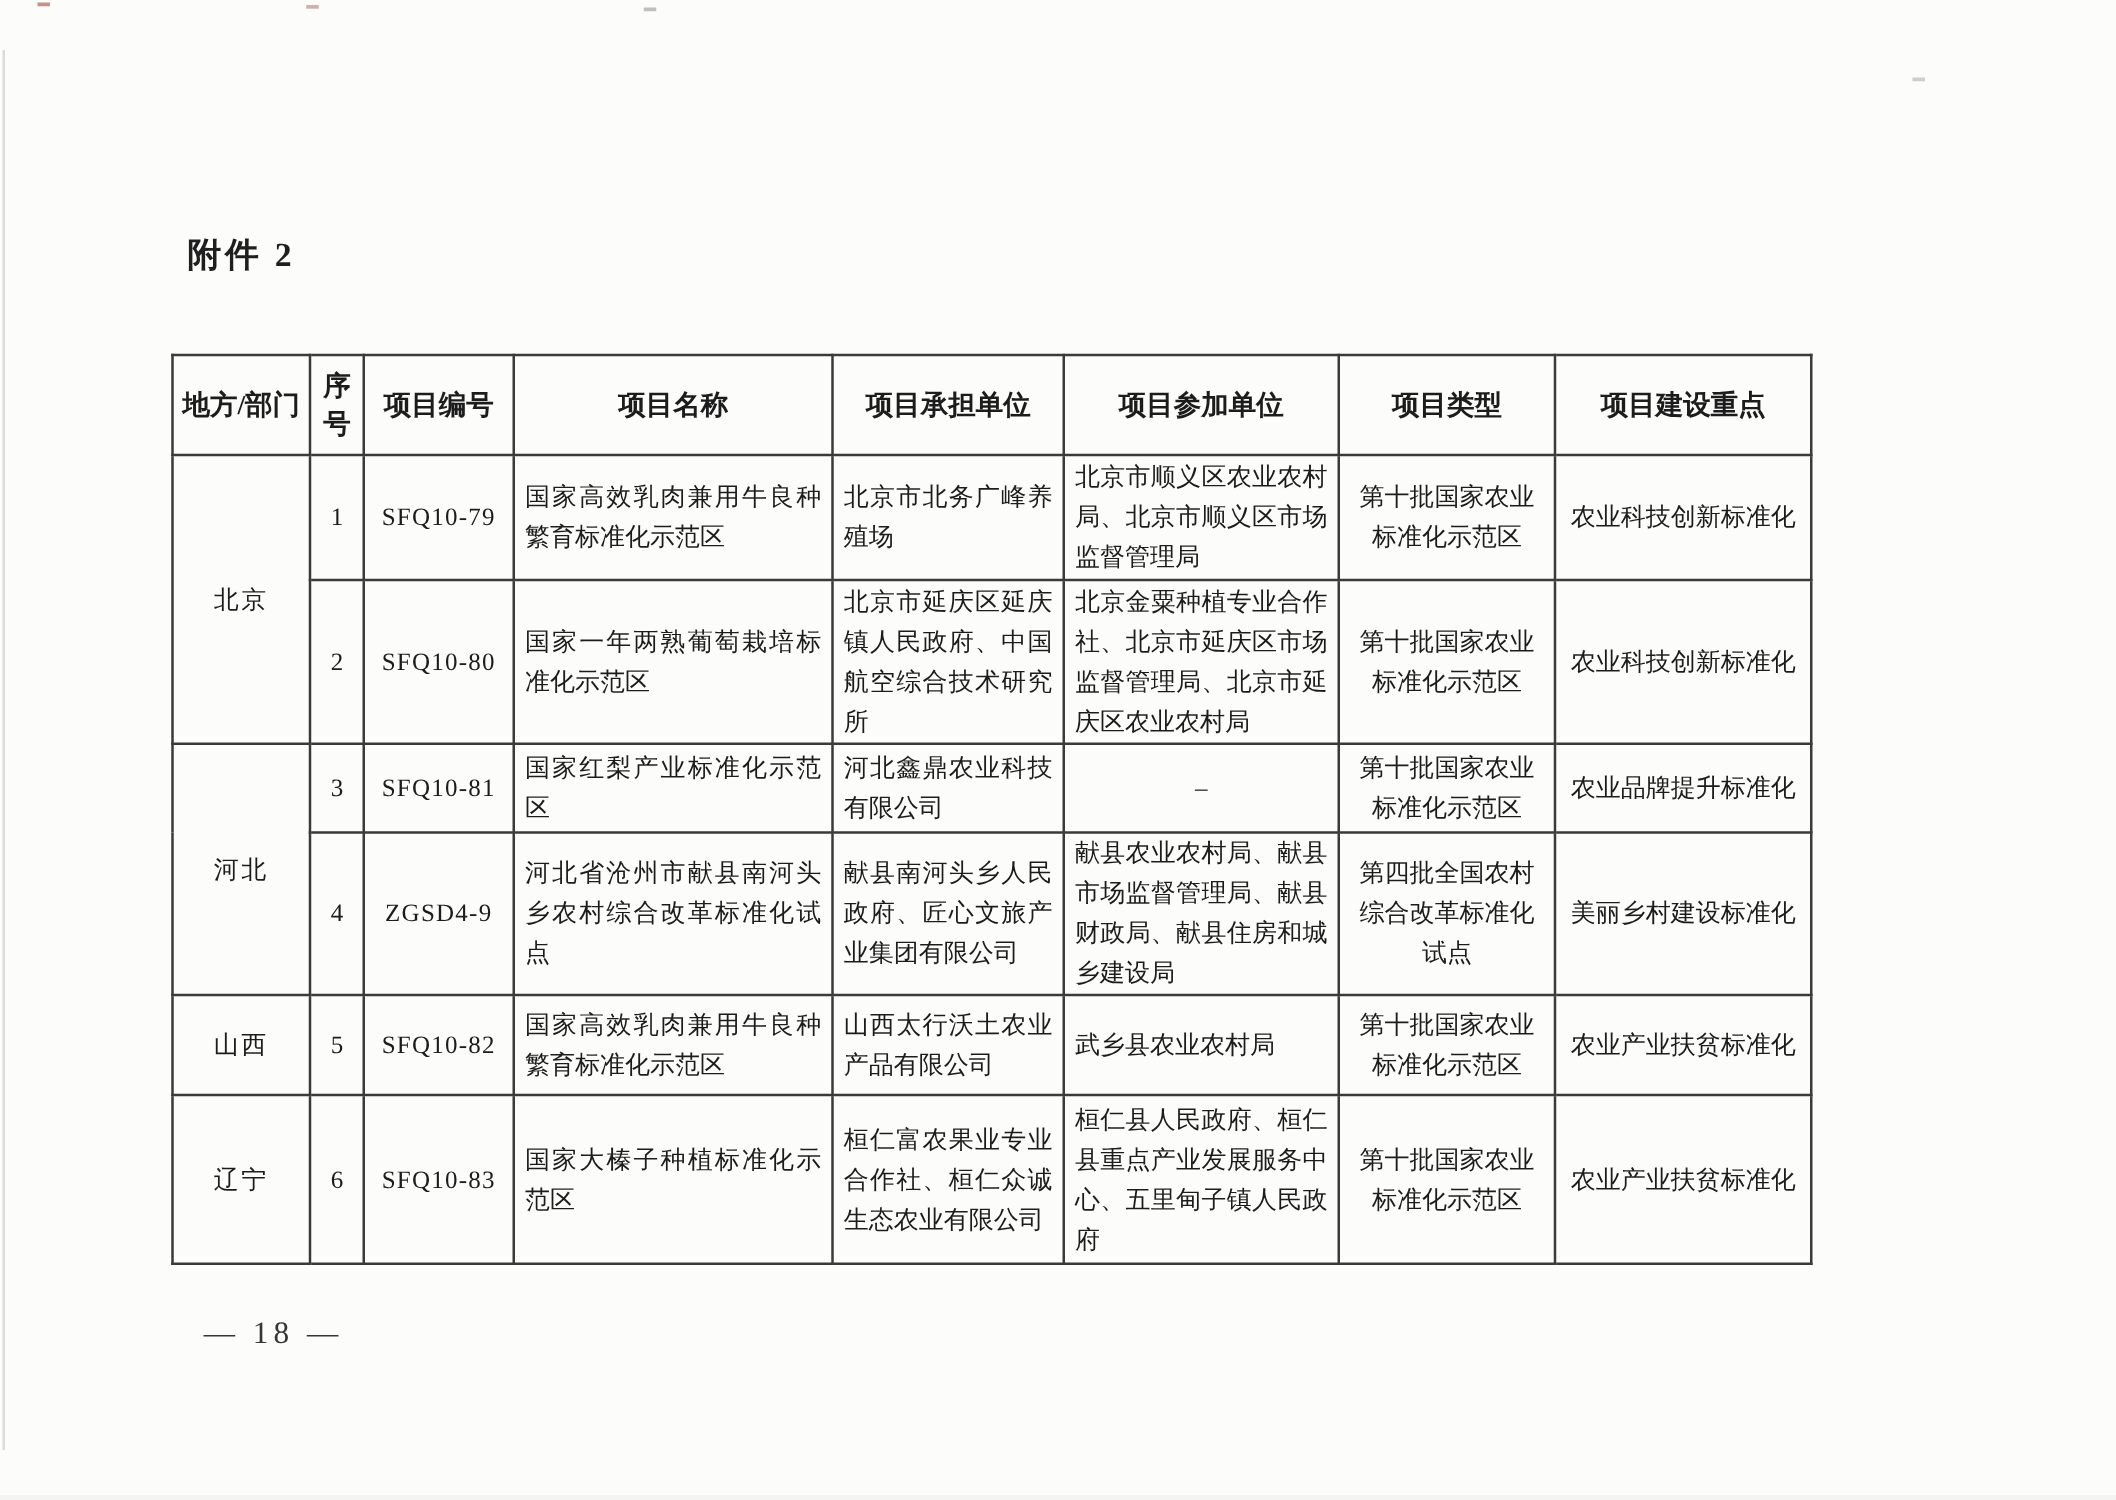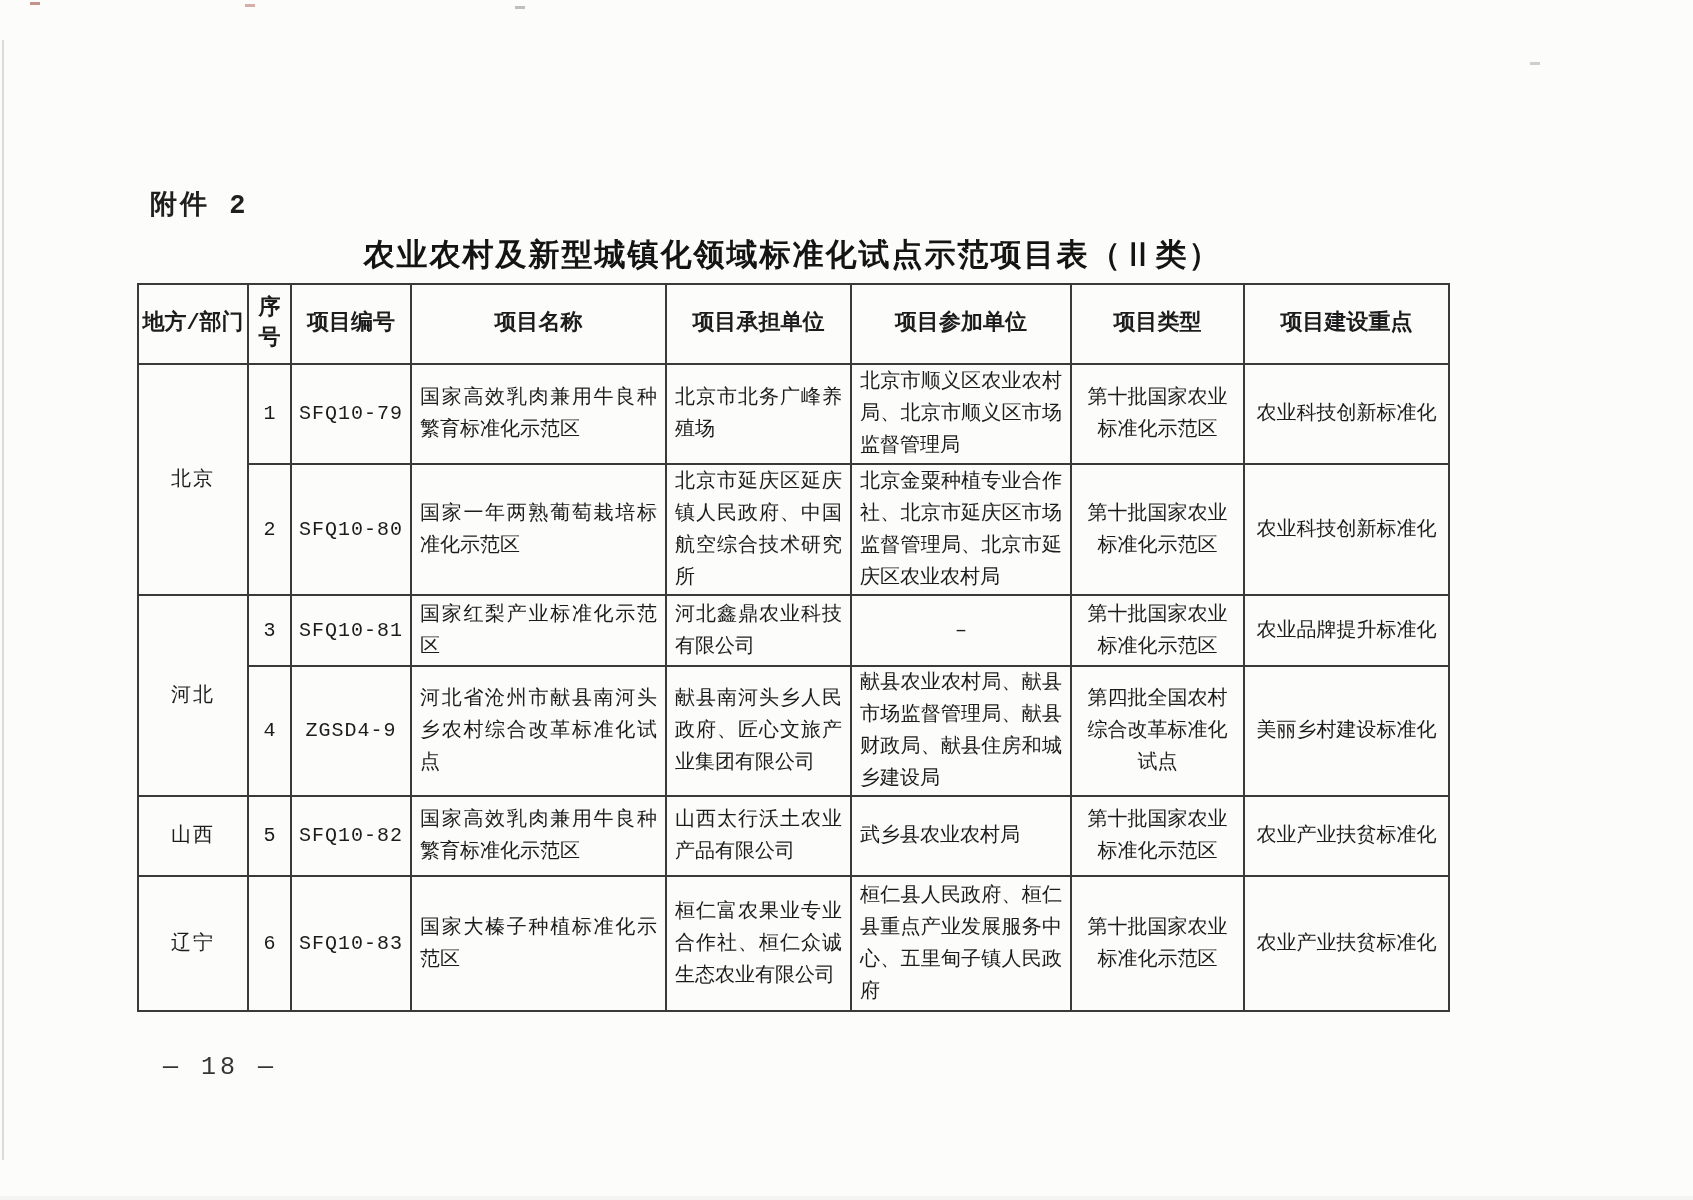--- a/index.html
+++ b/index.html
@@ -4,21 +4,20 @@
 <style>
   html,body{margin:0;padding:0;}
   body{
     width:1693px;height:1200px;overflow:hidden;position:relative;
     background:#f4f4f2;
     font-family:"Liberation Serif","DejaVu Serif",serif;
   }
   .page{
     position:absolute;left:0;top:0;width:1693px;height:1196px;
     background:#fcfcfb;
-    font-family:Liberation Mono, monospace;
   }
   .edge-left{
     position:absolute;left:2px;top:40px;width:2px;height:1120px;
     background:rgba(120,120,120,.25);
   }
   .speck-top{
     position:absolute;left:30px;top:2px;width:10px;height:3px;background:rgba(150,60,50,.55);
     box-shadow:215px 2px 0 rgba(150,60,50,.4), 485px 4px 0 rgba(100,100,100,.4), 1500px 60px 0 rgba(120,120,120,.35);
   }
   .attachment{
@@ -70,21 +69,20 @@
 </head>
 <body>
 
 <div class="page">
 
   <div class="edge-left"></div>
   <div class="speck-top"></div>
 
   <div class="attachment">附件 2</div>
 
-  <h1 class="title">农业农村及新型城镇化领域标准化试点示范项目表（Ⅱ类）</h1>
 
   <table class="projects">
     <colgroup>
       <col style="width:110px">
         <col style="width:43px">
         <col style="width:120px">
         <col style="width:255px">
       <col style="width:185px">
         <col style="width:220px">
         <col style="width:173px">

